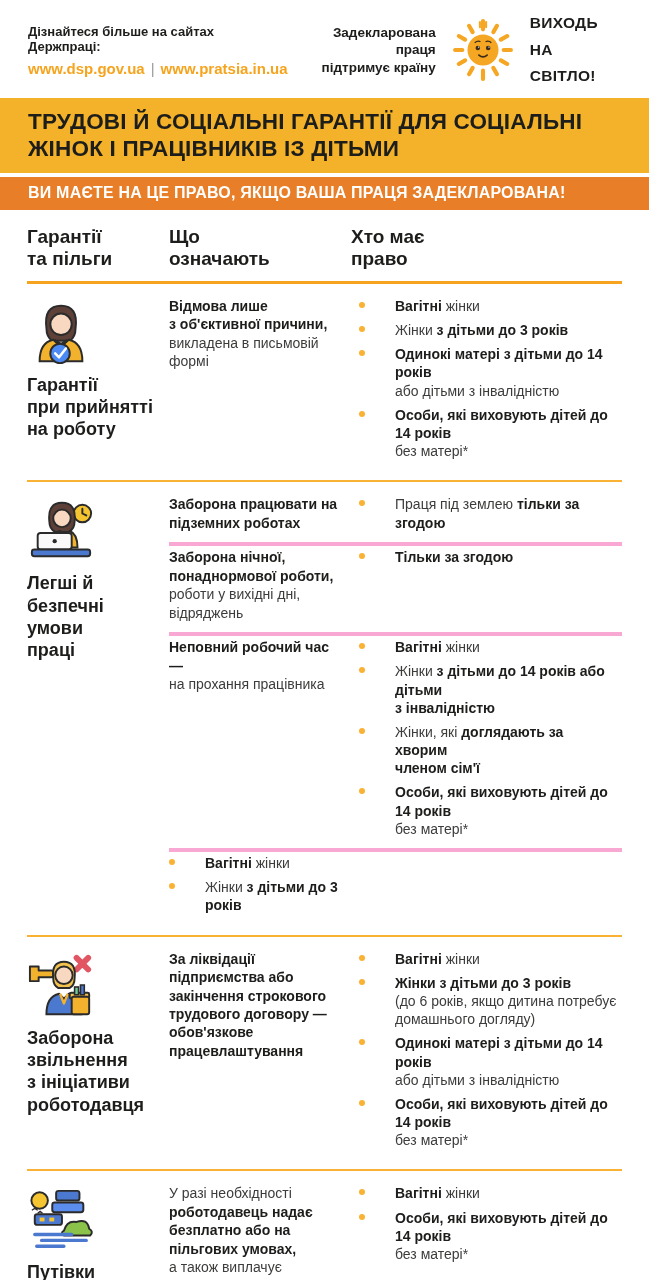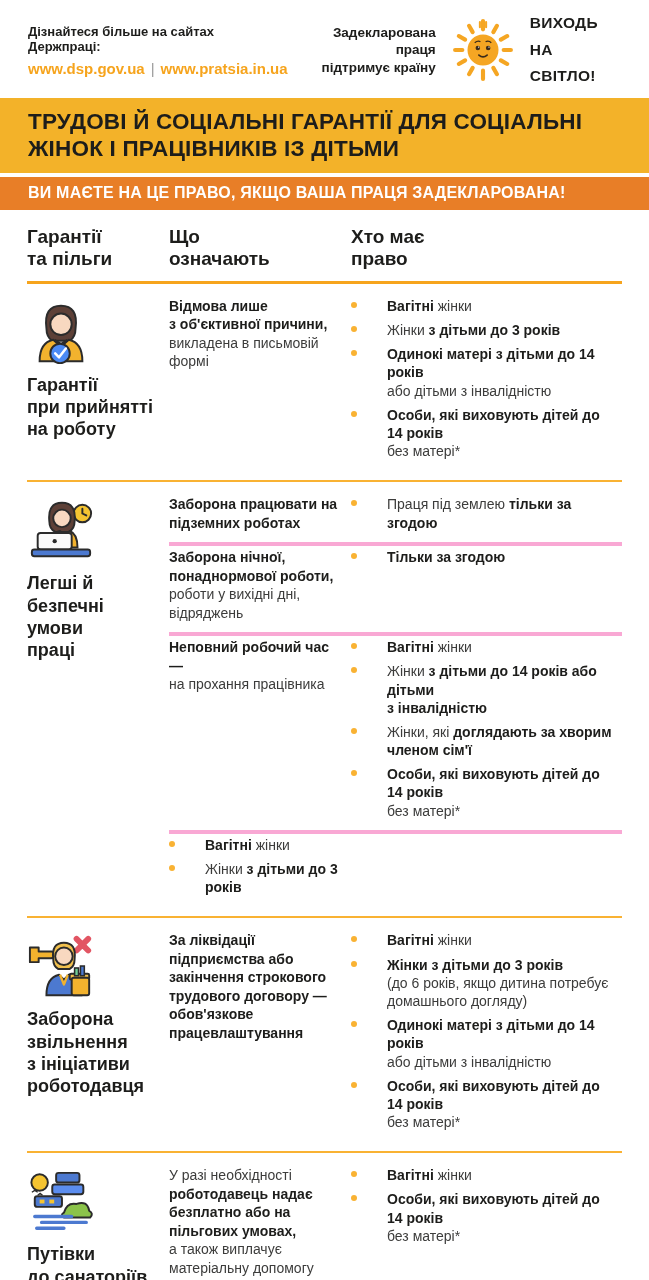--- a/index.html
+++ b/index.html
@@ -27,21 +27,21 @@
   
   .content{ padding:16px 27px 0;}
   .colheads{ display:grid; grid-template-columns:142px 182px 1fr; font-size:19px; font-weight:800;
     line-height:1.18; white-space:pre-line; padding-bottom:10px; border-bottom:3px solid #F6A41D;}
   .section{ display:grid; grid-template-columns:142px 1fr; padding:13px 0 10px;}
   .section + .section{ border-top:2px solid #F9B233;}
   .sec-left{ padding-right:8px;}
   .sec-icon{ width:68px; height:68px; margin:2px 0 7px;}
   .sec-icon svg{ width:100%; height:100%; display:block;}
   .sec-label{ font-size:18px; font-weight:800; line-height:1.24; white-space:pre-line;}
-  .srow{ display:grid; grid-template-columns:182px 1fr; padding-bottom:10px;}
+  .srow{ display:grid; grid-template-columns:182px 1fr; padding-bottom:10px;gap:8px;}
   .srow + .srow{ border-top:4px solid #f9a8d4; padding-top:2px;}
   .what{ font-size:14px; line-height:1.32; color:#3c3c3b; white-space:pre-line; padding-right:12px;}
   .seg{ white-space:pre-line;}
   .seg-b{ font-weight:700; color:#1d1d1b;}
   .who{ display:flex; flex-direction:column; gap:6px; padding-right:4px;}
   .bullet-item{ display:flex; font-size:14px; line-height:1.3; color:#3c3c3b;}
   .dot{ flex:0 0 6px; width:6px; height:6px; border-radius:50%; background:#F9B233; margin:5px 9px 0 0;}
   .btext{ white-space:pre-line;margin-left:21px;}
 </style>
 </head>

